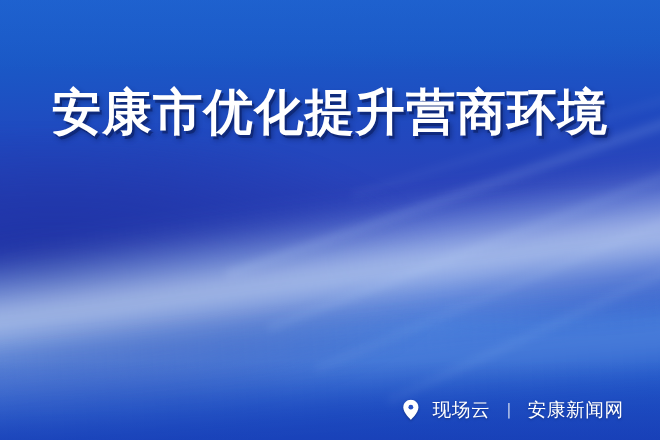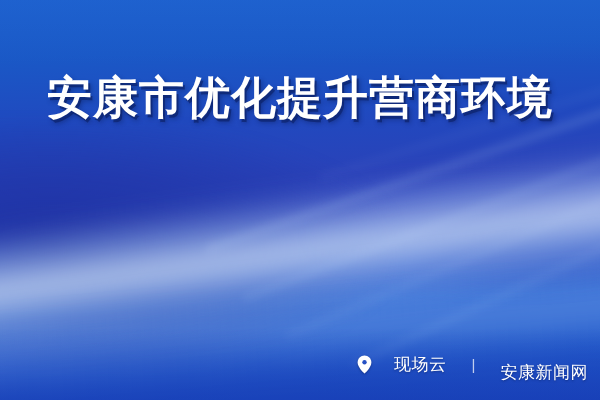--- a/index.html
+++ b/index.html
@@ -132,21 +132,21 @@
 
   .title-block {
     position: absolute;
     left: 0; right: 0;
     top: 74px;
     text-align: center;
   }
   .title-line {
     display: block;
     color: #ffffff;
-    font-family: Liberation Mono, monospace;
+    font-family: Liberation Sans, sans-serif;
     font-weight: bold;
     letter-spacing: 1px;
     white-space: nowrap;
     text-shadow:
       2px 3px 0px rgba(10,28,92,0.55),
       3px 4px 5px rgba(8,24,80,0.45);
   }
   .title-line.l1 { font-size: 45px; line-height: 56px; }
   .title-line.l2 { font-size: 45px; line-height: 56px; margin-top: 23px; }
 
@@ -174,25 +174,25 @@
     color: #ffffff;
     font-size: 13px;
     line-height: 20px;
     letter-spacing: 0.3px;
     white-space: nowrap;
     text-shadow: 0 1px 2px rgba(8,26,86,0.55);
   }
 
   .footer-brand {
     position: absolute;
-    right: 12px;
+    right: 33px;
     bottom: 18px;
     display: flex;
-    align-items: center;
-    gap: 22px;
+    align-items: flex-end;
+    gap: 12px;
     white-space: nowrap;
   }
   .pin-icon {
     display: inline-flex;
     width: 15px;
     height: 19px;
     flex: 0 0 auto;
     filter: drop-shadow(0 1px 1px rgba(8,26,86,0.5));
   }
   .brand-name {

